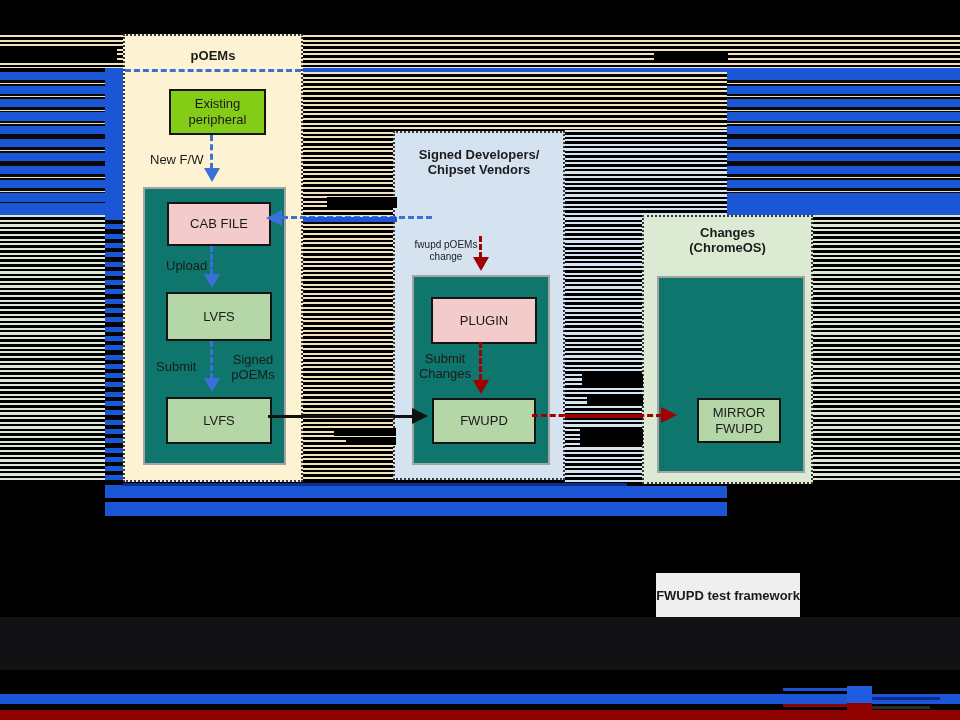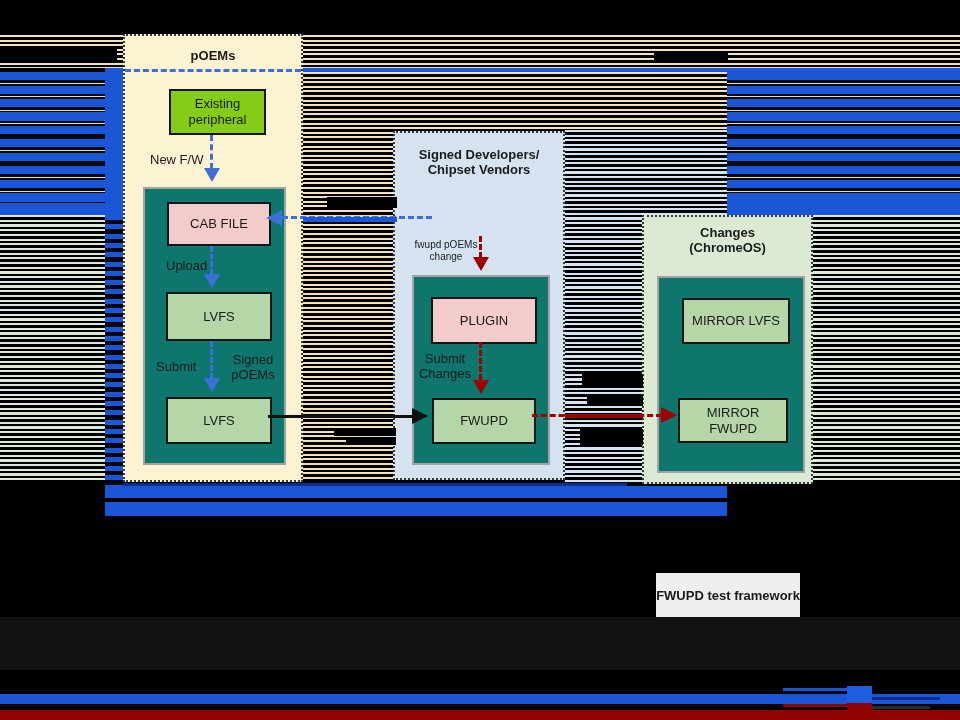--- a/index.html
+++ b/index.html
@@ -106,24 +106,21 @@
       </div>
       <div class="node b-pink" style="left:17px;top:20px;width:106px;height:47px;">
         <span>PLUGIN</span>
       </div>
     </div>
   </div>
 
   <div class="panel" style="left:642px;top:215px;width:171px;height:269px;background:#dcead3;">
     <div class="panel-title" style="margin-top:8px;width:110px;">Changes (ChromeOS)</div>
     <div class="gcont" style="left:13px;top:59px;width:148px;height:197px;">
-      <div class="node b-green" style="left:23px;top:20px;width:108px;height:46px;">
-        <span>MIRROR LVFS</span>
-      </div>
-      <div class="node b-green" style="left:19px;top:120px;width:110px;height:45px;justify-content:flex-end;">
+      <div class="node b-green" style="left:38px;top:120px;width:84px;height:45px;justify-content:flex-end;">
         <span>MIRROR FWUPD</span>
       </div>
     </div>
   </div>
 
   <div class="vdash-blue" style="left:210px;top:135px;height:34px;"></div>
   <div class="tri tri-down-blue" style="left:204px;top:168px;"></div>
   <div class="vdash-blue" style="left:210px;top:246px;height:29px;"></div>
   <div class="tri tri-down-blue" style="left:204px;top:274px;"></div>
   <div class="vdash-blue" style="left:210px;top:341px;height:38px;"></div>

